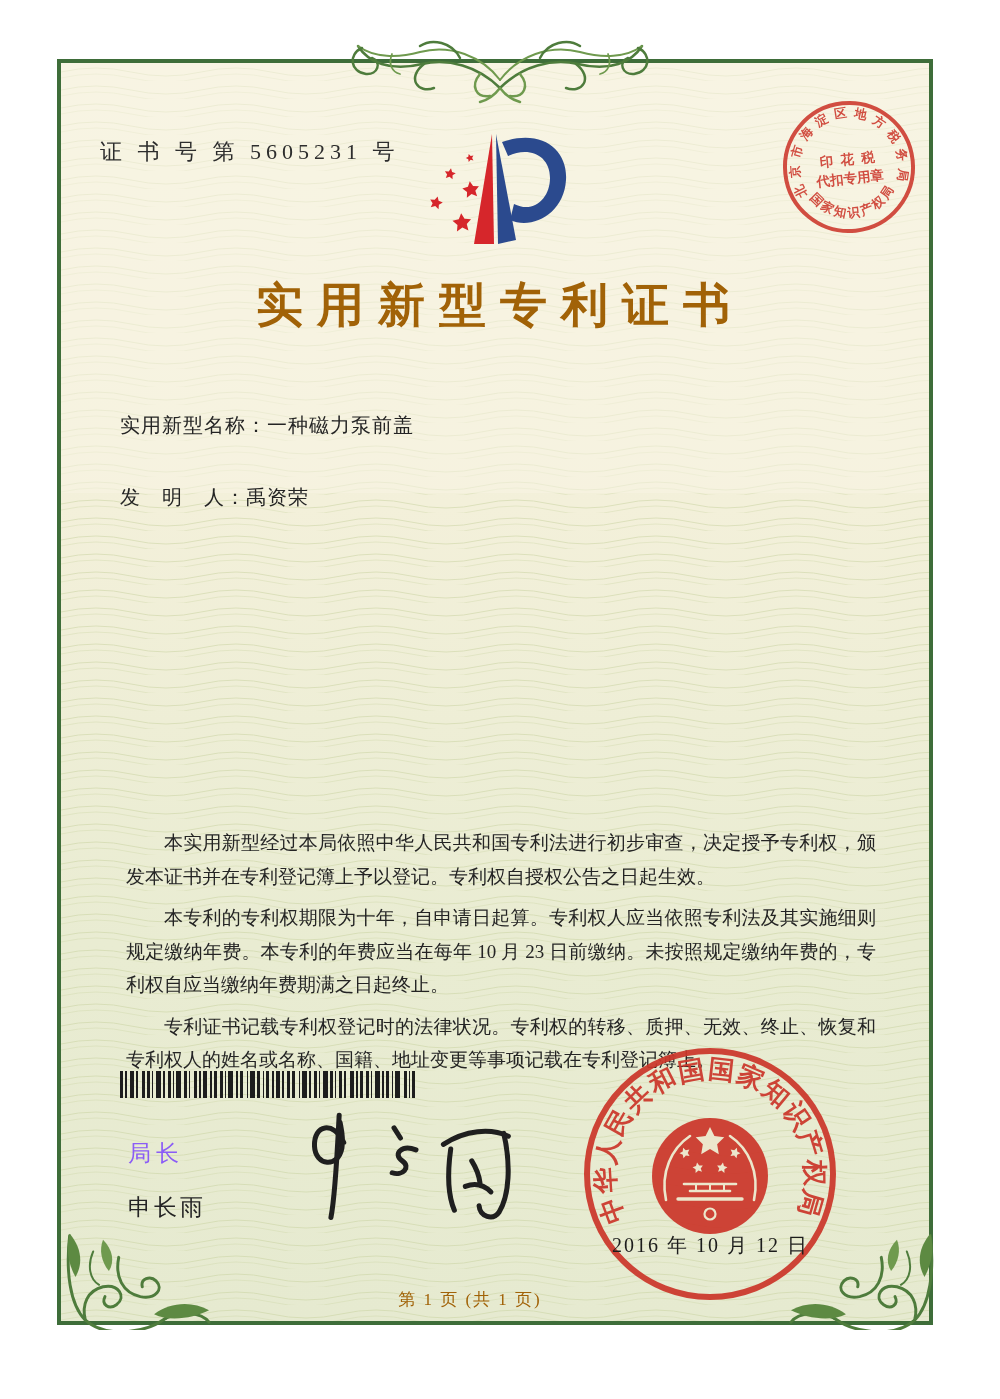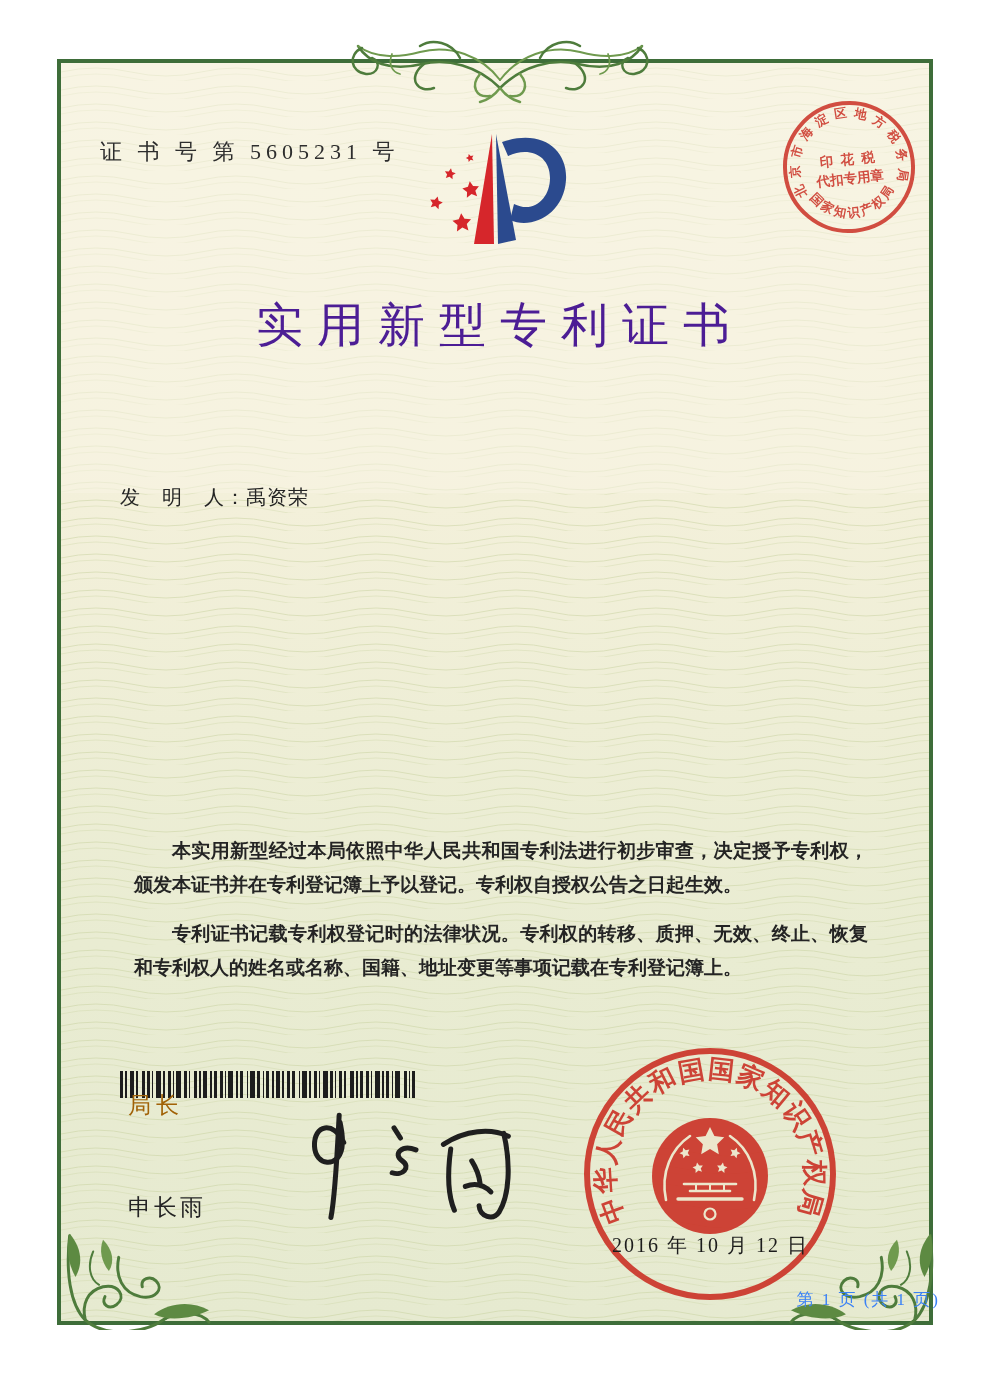--- a/index.html
+++ b/index.html
@@ -7,39 +7,39 @@
         font-family:"Liberation Serif","DejaVu Serif",serif;color:#222;}
   
   .frame{position:absolute;left:57px;top:59px;width:876px;height:1266px;
          border:4px solid #3e6d39;box-sizing:border-box;}
   .frame-inner{position:absolute;left:3px;top:3px;right:3px;bottom:3px;
          border:1px solid #a6ae63;}
   .bg-svg{position:absolute;left:61px;top:63px;width:868px;height:1258px;}
   
   .cert-no{position:absolute;left:100px;top:137px;font-size:22px;letter-spacing:5px;color:#2d2d2d;}
   .title{position:absolute;left:0;top:274px;width:1000px;text-align:center;
-         font-size:47px;font-weight:normal;letter-spacing:14px;color:#4c1d95;margin-top:20px;}
+         font-size:47px;font-weight:bold;letter-spacing:14px;color:#a16207;}
   .field{position:absolute;left:120px;font-size:20px;color:#242424;white-space:nowrap;}
   .flabel{letter-spacing:1px;}
   .fvalue{letter-spacing:1px;}
   .paras{position:absolute;left:118px;top:818px;width:766px;font-size:19px;
          line-height:33.5px;text-align:justify;color:#242424;}
-  .paras p{margin:16px;text-indent:2em;font-weight:bold;}
+  .paras p{margin:8px;text-indent:2em;}
   .barcode{position:absolute;left:120px;top:1071px;width:302px;height:27px;font-size:0;}
   .barcode i{display:inline-block;height:27px;background:#1d1d1d;}
-  .role{position:absolute;left:128px;top:1090px;font-size:23px;letter-spacing:5px;
-        font-family:"Liberation Sans","DejaVu Sans",sans-serif;color:#a16207;}
+  .role{position:absolute;left:128px;top:1138px;font-size:23px;letter-spacing:5px;
+        font-family:"Liberation Sans","DejaVu Sans",sans-serif;color:#8b5cf6;}
   .dname{position:absolute;left:128px;top:1192px;font-size:23px;letter-spacing:3px;
         font-family:"Liberation Sans","DejaVu Sans",sans-serif;color:#242424;}
   .sig{position:absolute;left:280px;top:1106px;width:250px;height:128px;}
   .seal{position:absolute;left:578px;top:1042px;width:264px;height:264px;opacity:.93;}
   .seal-date{position:absolute;left:612px;top:1232px;font-size:20px;letter-spacing:2px;color:#1c1c1c;white-space:nowrap;}
   .stamp{position:absolute;left:778px;top:96px;width:142px;height:142px;transform:rotate(-6deg);opacity:.88;}
-  .footer{position:absolute;left:0;top:1288px;width:940px;text-align:right;font-size:17px;
-          letter-spacing:2px;color:#3b82f6;}
+  .footer{position:absolute;left:0;top:1288px;width:940px;text-align:center;font-size:17px;
+          letter-spacing:2px;color:#a16207;}
   .logo{position:absolute;left:418px;top:126px;width:154px;height:124px;}
   .orn-top{position:absolute;left:340px;top:30px;width:320px;height:80px;}
   .orn-bl{position:absolute;left:58px;top:1222px;width:200px;height:108px;}
   .orn-br{position:absolute;left:742px;top:1222px;width:200px;height:108px;transform:scaleX(-1);}
 </style>
 </head>
 <body>
 
 <div class="scan">
 
@@ -133,26 +133,30 @@
     </text>
     <text font-size="12.5" font-weight="bold" fill="#cc372b">
       <textPath href="#stampBot" startOffset="2" textLength="100" lengthAdjust="spacing">国家知识产权局</textPath>
     </text>
     <text x="71" y="68" text-anchor="middle" font-size="13.5" font-weight="bold" fill="#cc372b" letter-spacing="2">印 花 税</text>
     <text x="71" y="87" text-anchor="middle" font-size="13.5" font-weight="bold" fill="#cc372b">代扣专用章</text>
   </svg>
 
   <div class="title">实用新型专利证书</div>
 
+  <div class="field" style="top:412px">
+    <span class="flabel">实用新型名称：</span><span class="fvalue">一种磁力泵前盖</span>
+  </div>
   <div class="field" style="top:484px">
     <span class="flabel">发　明　人：</span><span class="fvalue">禹资荣</span>
   </div>
 
   <div class="paras">
     <p>本实用新型经过本局依照中华人民共和国专利法进行初步审查，决定授予专利权，颁发本证书并在专利登记簿上予以登记。专利权自授权公告之日起生效。</p>
+    <p>本专利的专利权期限为十年，自申请日起算。专利权人应当依照专利法及其实施细则规定缴纳年费。本专利的年费应当在每年 10 月 23 日前缴纳。未按照规定缴纳年费的，专利权自应当缴纳年费期满之日起终止。</p>
     <p>专利证书记载专利权登记时的法律状况。专利权的转移、质押、无效、终止、恢复和专利权人的姓名或名称、国籍、地址变更等事项记载在专利登记簿上。</p>
   </div>
 
   <div class="barcode" id="barcode"><i style="width: 3px; margin-right: 2px;"></i><i style="width: 1.5px; margin-right: 3px;"></i><i style="width: 4.5px; margin-right: 2px;"></i><i style="width: 1.5px; margin-right: 4px;"></i><i style="width: 3px; margin-right: 2px;"></i><i style="width: 3px; margin-right: 2px;"></i><i style="width: 1.5px; margin-right: 3px;"></i><i style="width: 4.5px; margin-right: 2px;"></i><i style="width: 2px; margin-right: 3px;"></i><i style="width: 3px; margin-right: 2px;"></i><i style="width: 1.5px; margin-right: 2px;"></i><i style="width: 4.5px; margin-right: 3px;"></i><i style="width: 3px; margin-right: 2px;"></i><i style="width: 1.5px; margin-right: 4px;"></i><i style="width: 3px; margin-right: 2px;"></i><i style="width: 1.5px; margin-right: 2px;"></i><i style="width: 4.5px; margin-right: 3px;"></i><i style="width: 1.5px; margin-right: 2px;"></i><i style="width: 3px; margin-right: 3px;"></i><i style="width: 3px; margin-right: 2px;"></i><i style="width: 1.5px; margin-right: 2px;"></i><i style="width: 4.5px; margin-right: 3px;"></i><i style="width: 2px; margin-right: 2px;"></i><i style="width: 3px; margin-right: 4px;"></i><i style="width: 1.5px; margin-right: 2px;"></i><i style="width: 4.5px; margin-right: 2px;"></i><i style="width: 3px; margin-right: 3px;"></i><i style="width: 1.5px; margin-right: 2px;"></i><i style="width: 3px; margin-right: 3px;"></i><i style="width: 1.5px; margin-right: 2px;"></i><i style="width: 4.5px; margin-right: 2px;"></i><i style="width: 1.5px; margin-right: 3px;"></i><i style="width: 3px; margin-right: 2px;"></i><i style="width: 3px; margin-right: 4px;"></i><i style="width: 1.5px; margin-right: 2px;"></i><i style="width: 4.5px; margin-right: 2px;"></i><i style="width: 2px; margin-right: 3px;"></i><i style="width: 3px; margin-right: 2px;"></i><i style="width: 1.5px; margin-right: 3px;"></i><i style="width: 4.5px; margin-right: 2px;"></i><i style="width: 3px; margin-right: 2px;"></i><i style="width: 1.5px; margin-right: 3px;"></i><i style="width: 3px; margin-right: 2px;"></i><i style="width: 1.5px; margin-right: 4px;"></i><i style="width: 4.5px; margin-right: 2px;"></i><i style="width: 1.5px; margin-right: 2px;"></i><i style="width: 3px; margin-right: 3px;"></i><i style="width: 3px; margin-right: 2px;"></i><i style="width: 1.5px; margin-right: 3px;"></i><i style="width: 4.5px; margin-right: 2px;"></i><i style="width: 2px; margin-right: 2px;"></i><i style="width: 3px; margin-right: 3px;"></i><i style="width: 1.5px; margin-right: 2px;"></i><i style="width: 4.5px; margin-right: 4px;"></i><i style="width: 3px; margin-right: 2px;"></i><i style="width: 1.5px; margin-right: 2px;"></i><i style="width: 3px; margin-right: 3px;"></i></div>
 
   <div class="role">局长</div>
   <div class="dname">申长雨</div>
 
   <svg class="sig" viewBox="0 0 260 140">
     <g fill="none" stroke="#1f1f1f" stroke-width="5.5" stroke-linecap="round" stroke-linejoin="round">

